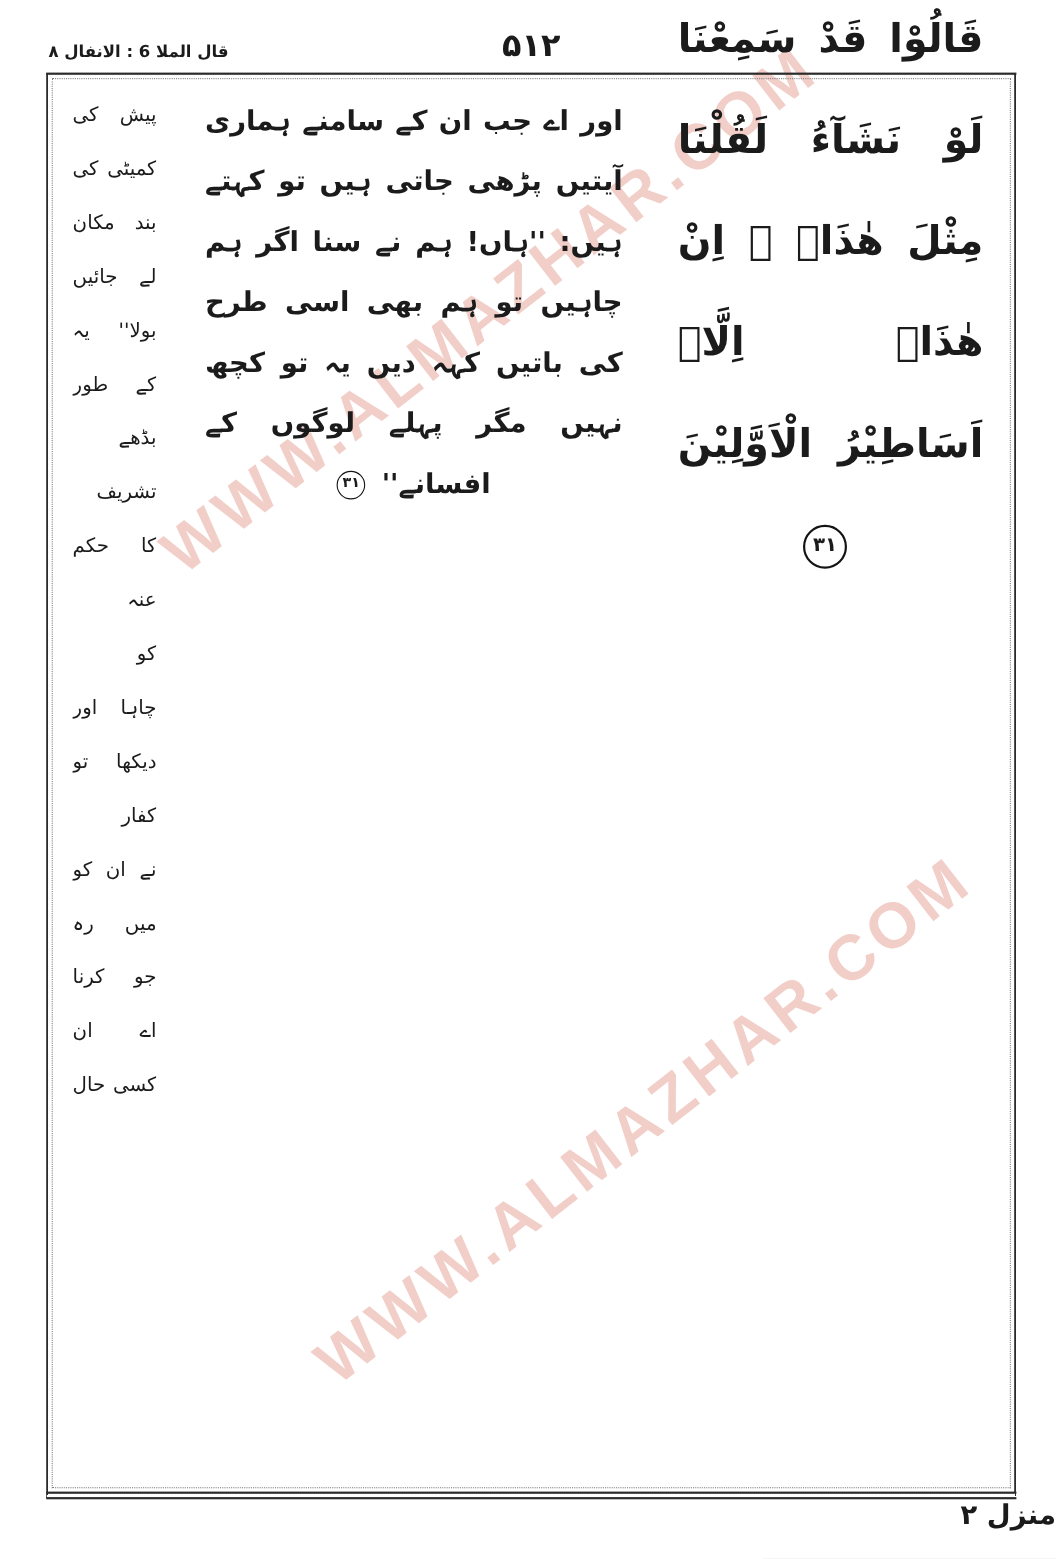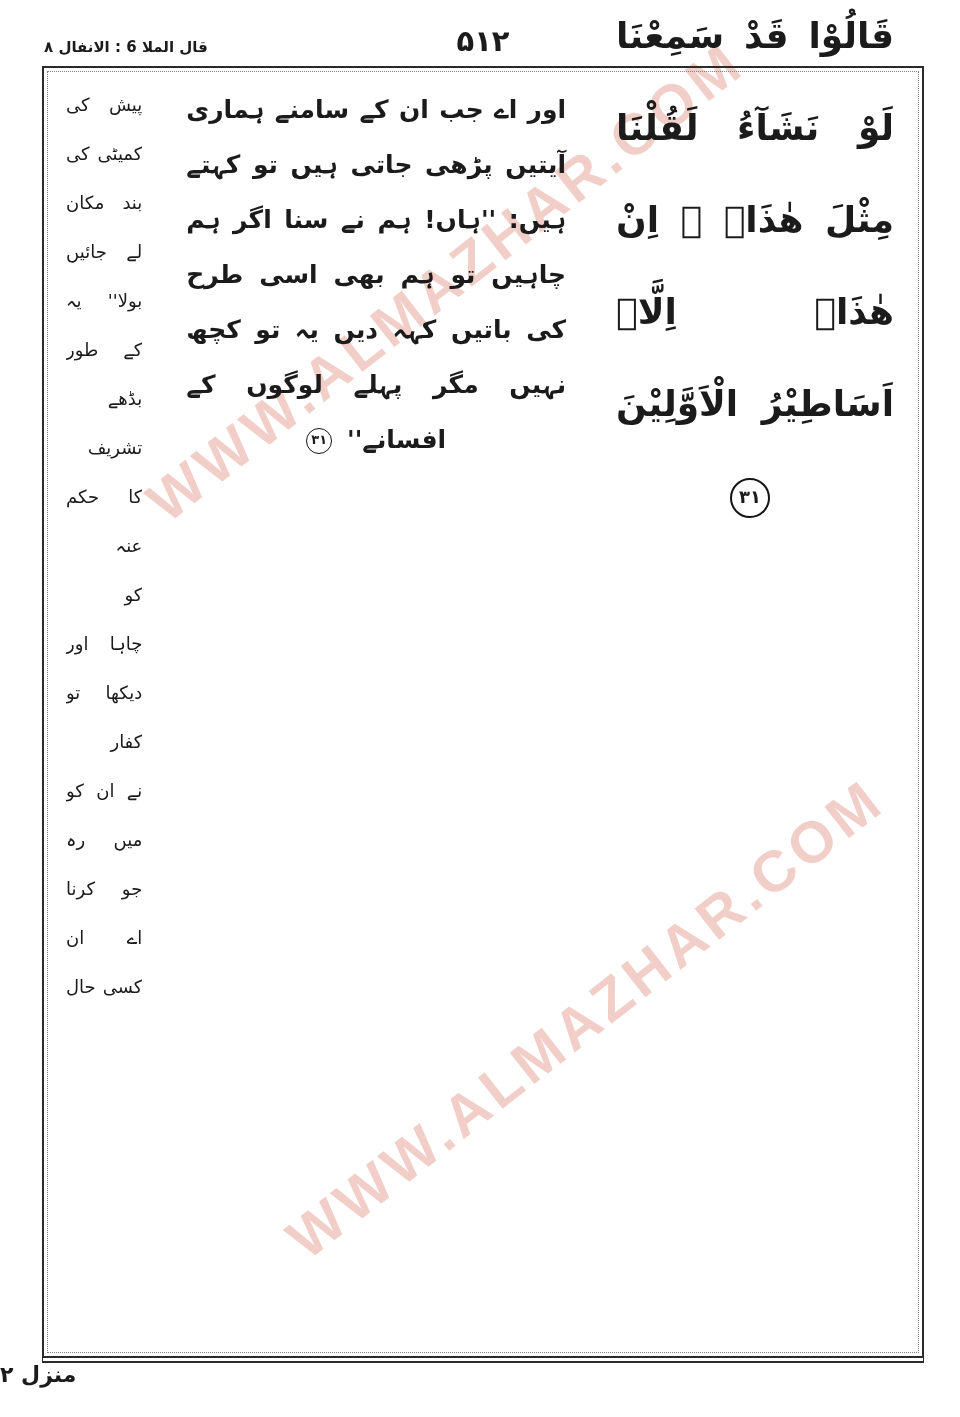--- a/index.html
+++ b/index.html
@@ -99,22 +99,22 @@
     font-size:18px;
     line-height:49px;
     text-align:justify;text-align-last:justify;
     word-spacing:1px;
   }
   .c-line.end{text-align-last:right;}
   .c-line.center{text-align-last:center;}
   
   .footer{
     position:absolute;top:1362px;left:0;right:0;
-    text-align:left;
-    font-size:22px;font-weight:bold;
+    text-align:right;
+    font-size:25px;font-weight:bold;
     z-index:2;
   }
 </style>
 </head>
 <body>
 
 <div class="page">
 
   <div class="watermark wm1" style="color: rgb(212, 96, 74);">WWW.ALMAZHAR.COM</div>
   <div class="watermark wm2" style="color: rgb(212, 96, 74);">WWW.ALMAZHAR.COM</div>

